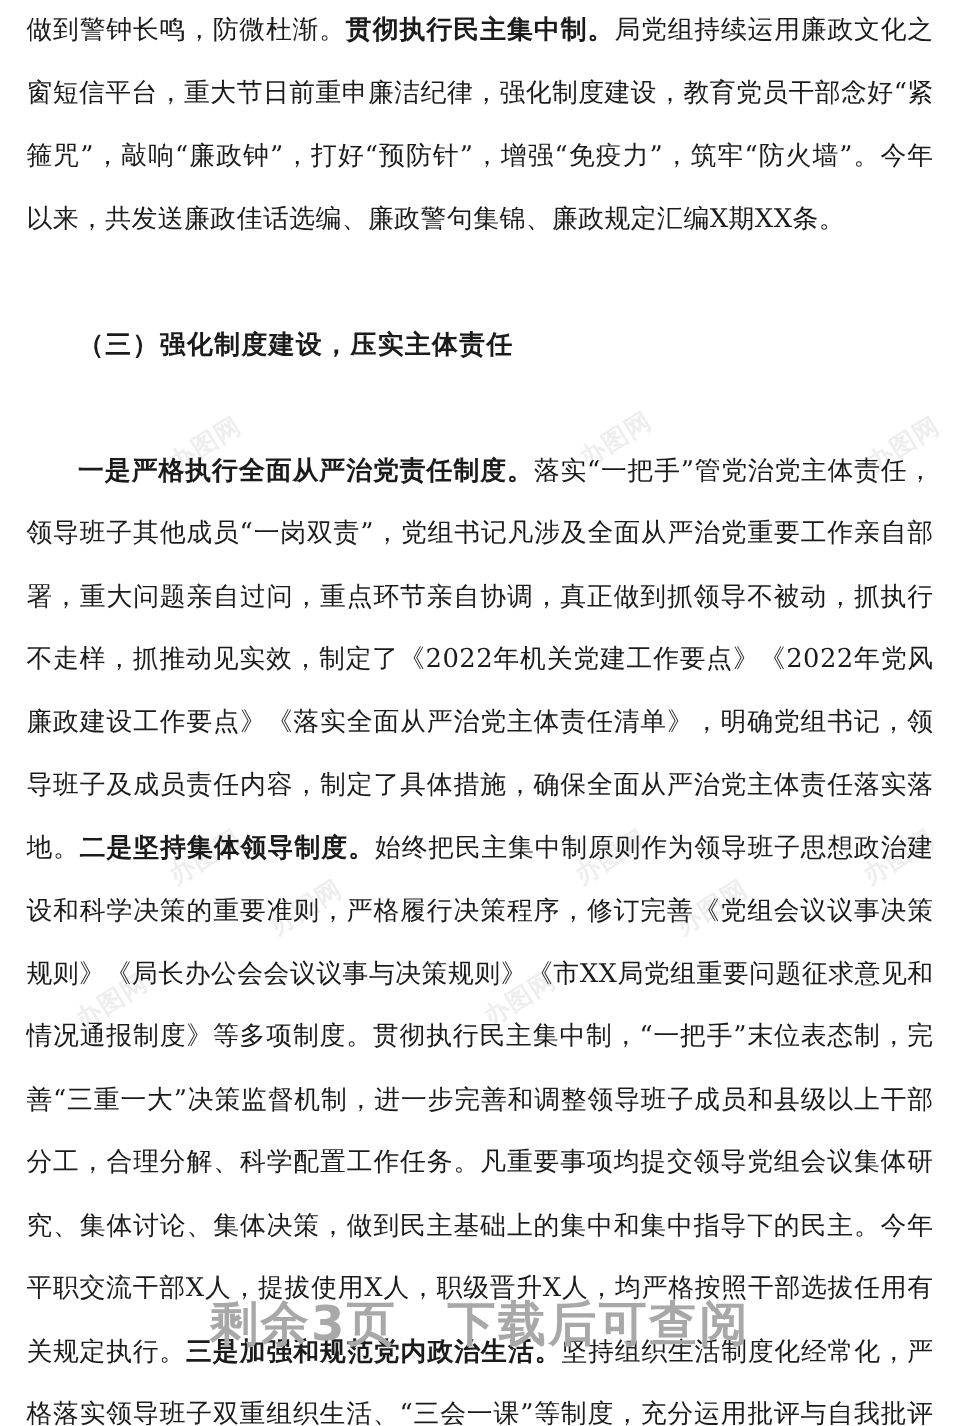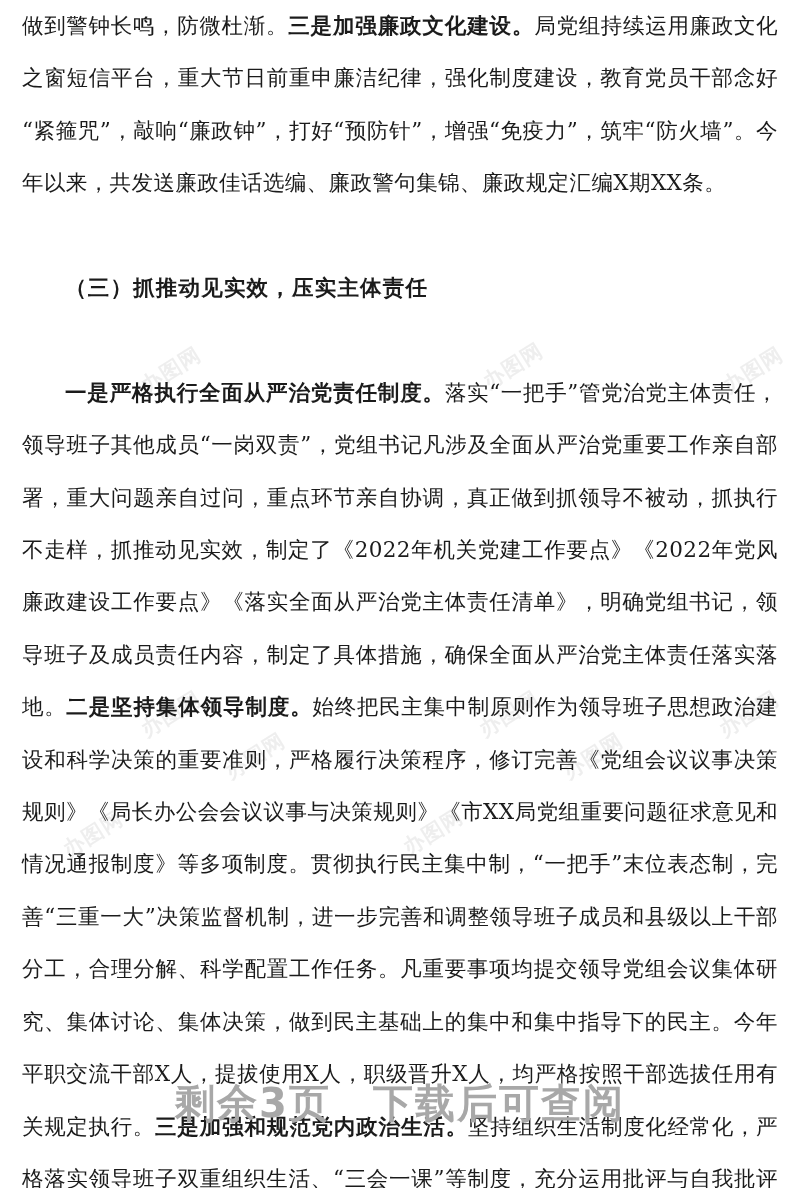--- a/index.html
+++ b/index.html
@@ -115,25 +115,25 @@
       <div class="wm" style="left: 560px; top: 742px; color: rgb(201, 201, 201); transform: rotate(-32deg);">办图网</div>
       <div class="wm" style="left: 60px; top: 820px; color: rgb(201, 201, 201); transform: rotate(-32deg);">办图网</div>
       <div class="wm" style="left: 400px; top: 818px; color: rgb(201, 201, 201); transform: rotate(-32deg);">办图网</div>
       <div class="wm" style="left: 720px; top: 356px; color: rgb(201, 201, 201); transform: rotate(-32deg);">办图网</div>
       <div class="wm" style="left: 716px; top: 700px; color: rgb(201, 201, 201); transform: rotate(-32deg);">办图网</div>
     </div>
 
   <div id="doc">
 
     <div class="line-block">
-      <p class="para" id="para-1"><span>做到警钟长鸣，防微杜渐。</span><b class="lead">三是加强廉政文化建设。</b><span>局党组持续运用廉政文化之窗短信平台，重大节日前重申廉洁纪律，强化制度建设，教育党员干部念好“紧箍咒”，敲响“廉政钟”，打好“预防针”，增强“免疫力”，筑牢“防火墙”。今年以来，共发送廉政佳话选编、廉政警句集锦、廉政规定汇编X期XX条。</span></p>
+      <p class="para" id="para-1"><span>做到警钟长鸣，防微杜渐。</span><b class="lead">贯彻执行民主集中制。</b><span>局党组持续运用廉政文化之窗短信平台，重大节日前重申廉洁纪律，强化制度建设，教育党员干部念好“紧箍咒”，敲响“廉政钟”，打好“预防针”，增强“免疫力”，筑牢“防火墙”。今年以来，共发送廉政佳话选编、廉政警句集锦、廉政规定汇编X期XX条。</span></p>
 
       <div class="spacer-line"></div>
 
-      <p class="heading">（三）抓推动见实效，压实主体责任</p>
+      <p class="heading">（三）强化制度建设，压实主体责任</p>
 
       <div class="spacer-line"></div>
 
       <p class="para indent" id="para-2"><b class="lead">一是严格执行全面从严治党责任制度。</b><span>落实“一把手”管党治党主体责任，领导班子其他成员“一岗双责”，党组书记凡涉及全面从严治党重要工作亲自部署，重大问题亲自过问，重点环节亲自协调，真正做到抓领导不被动，抓执行不走样，抓推动见实效，制定了《2022年机关党建工作要点》《2022年党风廉政建设工作要点》《落实全面从严治党主体责任清单》，明确党组书记，领导班子及成员责任内容，制定了具体措施，确保全面从严治党主体责任落实落地。</span><b class="lead">二是坚持集体领导制度。</b><span>始终把民主集中制原则作为领导班子思想政治建设和科学决策的重要准则，严格履行决策程序，修订完善《党组会议议事决策规则》《局长办公会会议议事与决策规则》《市XX局党组重要问题征求意见和情况通报制度》等多项制度。贯彻执行民主集中制，“一把手”末位表态制，完善“三重一大”决策监督机制，进一步完善和调整领导班子成员和县级以上干部分工，合理分解、科学配置工作任务。凡重要事项均提交领导党组会议集体研究、集体讨论、集体决策，做到民主基础上的集中和集中指导下的民主。今年平职交流干部X人，提拔使用X人，职级晋升X人，均严格按照干部选拔任用有关规定执行。</span><b class="lead">三是加强和规范党内政治生活。</b><span>坚持组织生活制度化经常化，严格落实领导班子双重组织生活、“三会一课”等制度，充分运用批评与自我批评的武器，真正起到红脸出汗的目的，提高党内组织生活质量。带头执行请示报告制度和重大事项报告制度，积极参加党内组织生活，自觉接受党内监督和群众监督，加强班子成员间的沟通协调，自觉维护班子团结，与班子成员相互支持、团</span></p>
     </div>
 
   </div>
 
   <div id="footer">
     <span class="ftxt">剩余3页　下载后可查阅</span>

